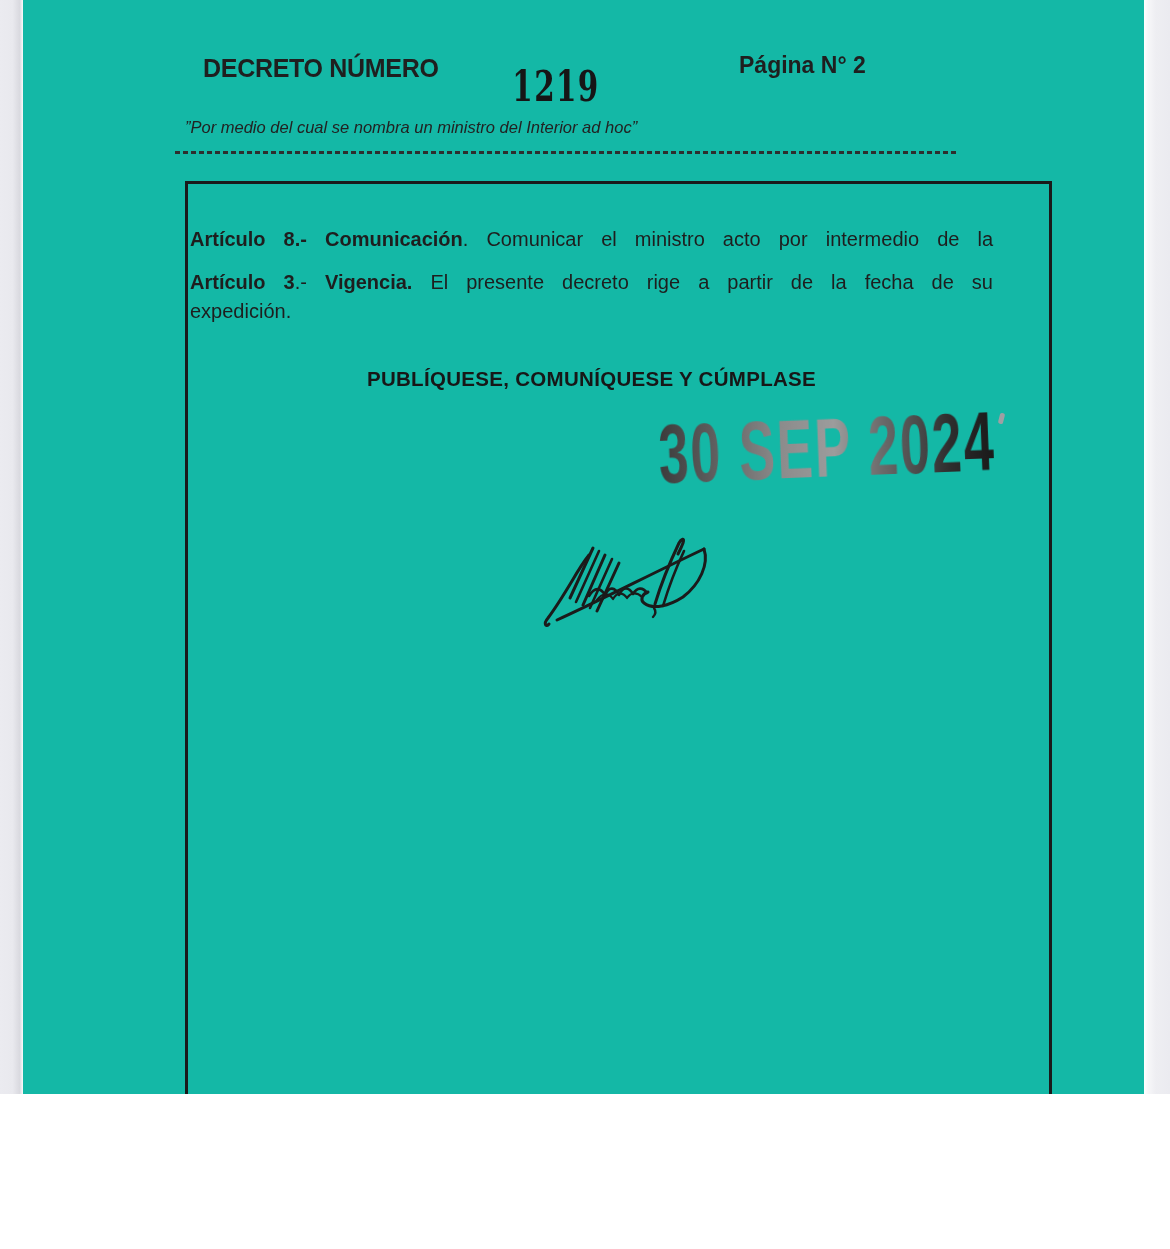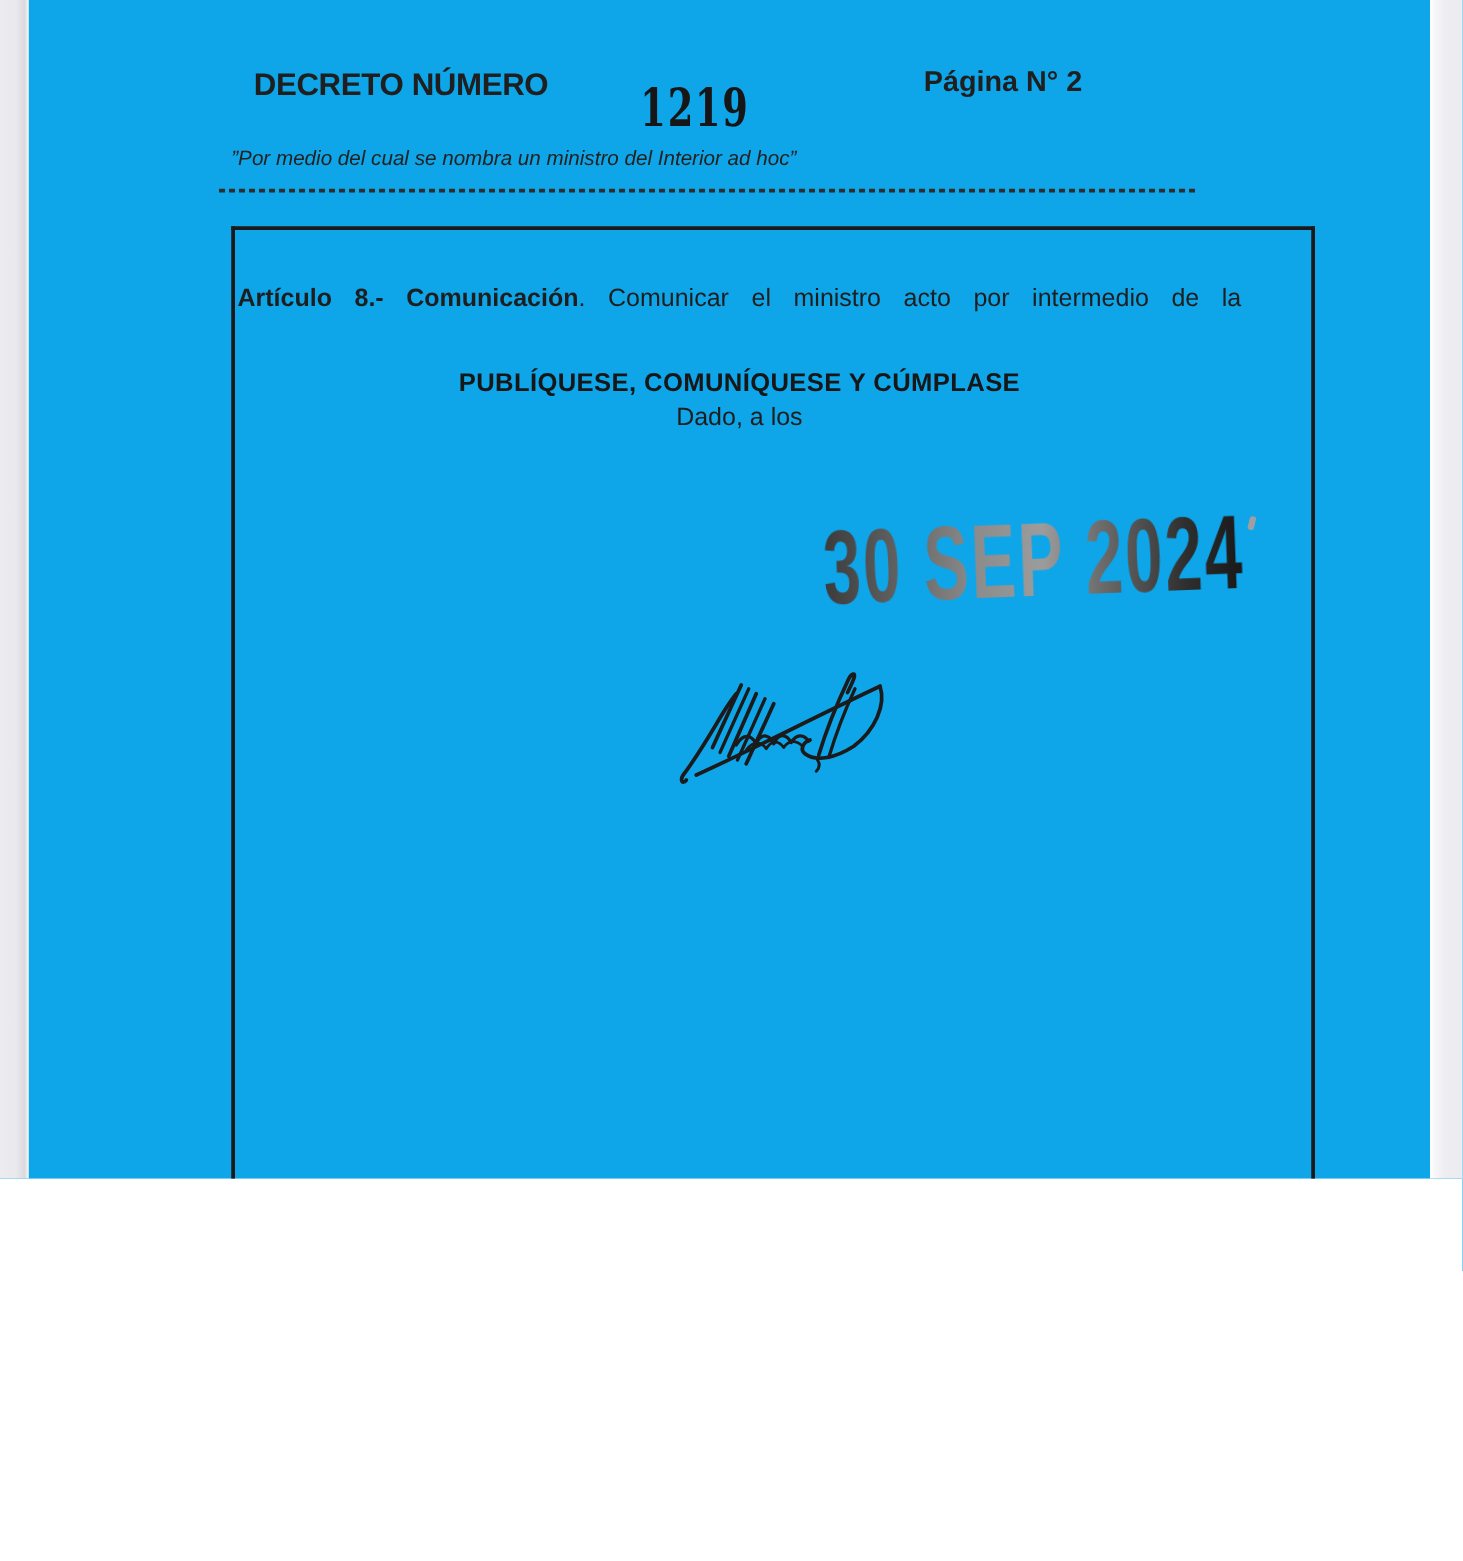--- a/index.html
+++ b/index.html
@@ -3,22 +3,22 @@
 <meta charset="utf-8">
 <style>
   html, body {
     margin: 0;
     padding: 0;
     background: #ffffff;
   }
   .page {
     position: relative;
     width: 1170px;
-    height: 943px;
-    background: #0ea5e9;
+    height: 1094px;
+    background: #14b8a6;
     overflow: hidden;
     font-family: "Liberation Sans", "DejaVu Sans", sans-serif;
     color: #1f1f1f;
   }
   .edge {
     position: absolute;
     top: 0;
     height: 100%;
     pointer-events: none;
   }
@@ -183,24 +183,27 @@
   <div class="subtitle">”Por medio del cual se nombra un ministro del Interior ad hoc”</div>
 
   <div class="dashline"></div>
 
   <div class="content-box">
 
     <p class="para">
       <span class="line jline"><span class="b">Artículo 8.- Comunicación</span><span>. Comunicar el ministro acto por intermedio de la</span></span>
     </p>
 
+    <p class="para para-gap">
+      <span class="line jline"><span class="b">Artículo 3</span><span>.- </span><span class="b">Vigencia.</span><span> El presente decreto rige a partir de la fecha de su</span></span>
+      <span class="line">expedición.</span>
+    </p>
 
     <p class="publish-line">PUBLÍQUESE, COMUNÍQUESE Y CÚMPLASE</p>
 
-    <p class="given-line">Dado, a los</p>
 
   </div>
 
   <div class="date-stamp">30 SEP 2024</div>
 
   <div class="ink-speck"></div>
 
   <svg class="signature" viewBox="0 0 185 98" xmlns="http://www.w3.org/2000/svg">
 
     <path d="M10,90 C7,94 4,90 9,84 C15,76 24,62 33,47 C40,35 46,26 50,21" stroke-width="3"></path>

